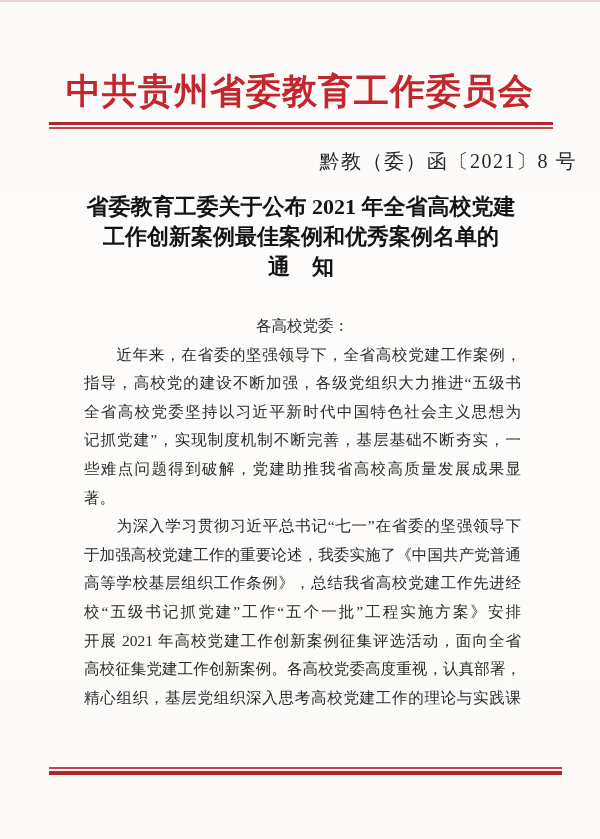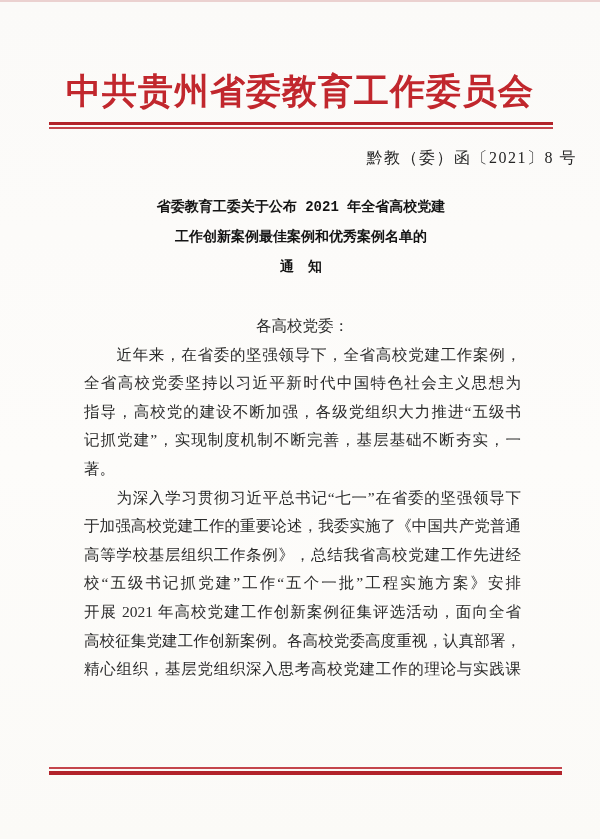--- a/index.html
+++ b/index.html
@@ -24,31 +24,30 @@
     color: #c1272d;
     letter-spacing: 1px;
     white-space: nowrap;
   }
   .header-rule { position: absolute; top: 122px; left: 49px; width: 504px; }
   .header-rule .rule-thick { height: 3px; background: #b2232a; }
   .header-rule .rule-gap   { height: 2px; }
   .header-rule .rule-thin  { height: 2px; background: #c4454c; }
   .doc-number {
     position: absolute; top: 148px; right: 59px;
-    font-size: 16px; letter-spacing: 1.5px;
+    font-size: 20px; letter-spacing: 1.5px;
     color: #252525;
     white-space: nowrap;
     margin-left: 47px;
   }
   .doc-title {
     position: absolute; top: 192px; left: 82px; width: 438px;
     text-align: center;
-    font-size: 14px; font-weight: 700; line-height: 30px;
+    font-size: 22px; font-weight: 700; line-height: 30px;
     color: #141414;
-    font-family: Liberation Mono, monospace;
   }
   .doc-body {
     position: absolute; top: 312px; left: 84px; width: 437px;
     font-size: 15.5px; line-height: 28.6px;
     color: #2b2b2b;
   }
   .salutation { text-align: center; }
   .line { text-align: justify; text-align-last: justify; }
   .line--end { text-align-last: left; }
   .bottom-rule { position: absolute; top: 767px; left: 49px; width: 513px; }
@@ -76,23 +75,24 @@
   <div class="doc-title">
     <div>省委教育工委关于公布 2021 年全省高校党建</div>
     <div>工作创新案例最佳案例和优秀案例名单的</div>
     <div>通　知</div>
   </div>
 
   <div class="doc-body">
     <div class="salutation">各高校党委：</div>
 
     <div class="line">　　近年来，在省委的坚强领导下，全省高校党建工作案例，</div>
+    <div class="line">指导，高校党的建设不断加强，各级党组织大力推进“五级书</div>
     <div class="line">全省高校党委坚持以习近平新时代中国特色社会主义思想为</div>
-    <div class="line">指导，高校党的建设不断加强，各级党组织大力推进“五级书</div>
     <div class="line">记抓党建”，实现制度机制不断完善，基层基础不断夯实，一</div>
+    <div class="line">些难点问题得到破解，党建助推我省高校高质量发展成果显</div>
     <div class="line line--end">著。</div>
 
     <div class="line">　　为深入学习贯彻习近平总书记“七一”在省委的坚强领导下</div>
     <div class="line">于加强高校党建工作的重要论述，我委实施了《中国共产党普通</div>
     <div class="line">高等学校基层组织工作条例》，总结我省高校党建工作先进经</div>
     <div class="line">校“五级书记抓党建”工作“五个一批”工程实施方案》安排</div>
     <div class="line">开展 2021 年高校党建工作创新案例征集评选活动，面向全省</div>
     <div class="line">高校征集党建工作创新案例。各高校党委高度重视，认真部署，</div>
     <div class="line">精心组织，基层党组织深入思考高校党建工作的理论与实践课</div>
   </div>

